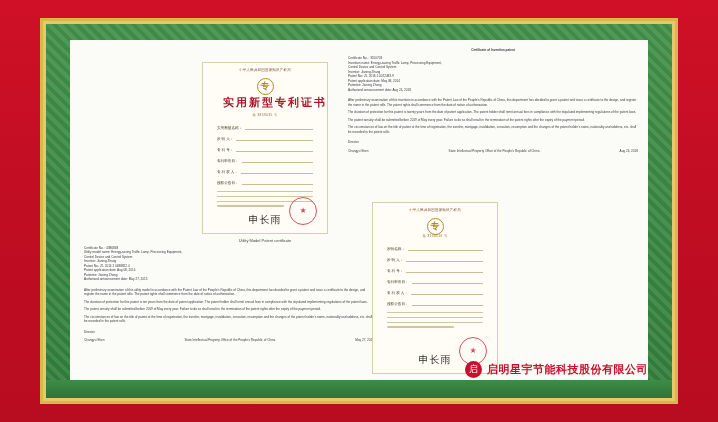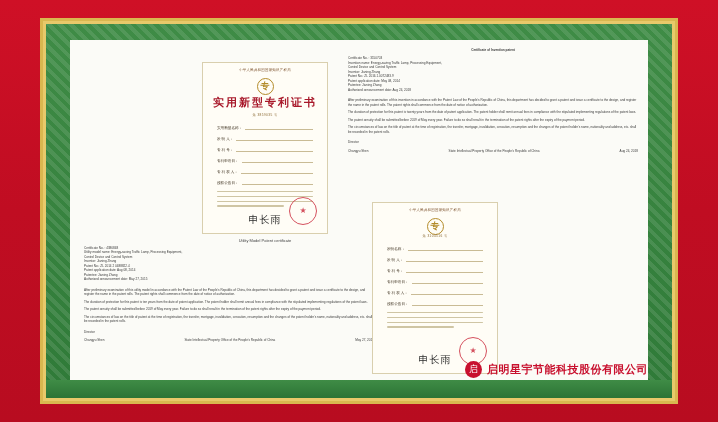--- a/index.html
+++ b/index.html
@@ -83,21 +83,21 @@
     width: 15px; height: 15px;
     border: 1.4px solid #b38b2a;
     border-radius: 50%;
     color: #b38b2a;
     font-size: 9px;
     line-height: 15px;
     font-family: "Liberation Serif", serif;
     font-weight: bold;
   }
   .cert .cert-title {
-    text-align: center;
+    text-align: right;
     font-family: "Liberation Serif", serif;
     font-size: 11px;
     font-weight: bold;
     color: #a8182a;
     letter-spacing: 2px;
     margin-top: 4px;
   }
   .cert .cert-sub {
     text-align: center;
     font-size: 3.2px;

